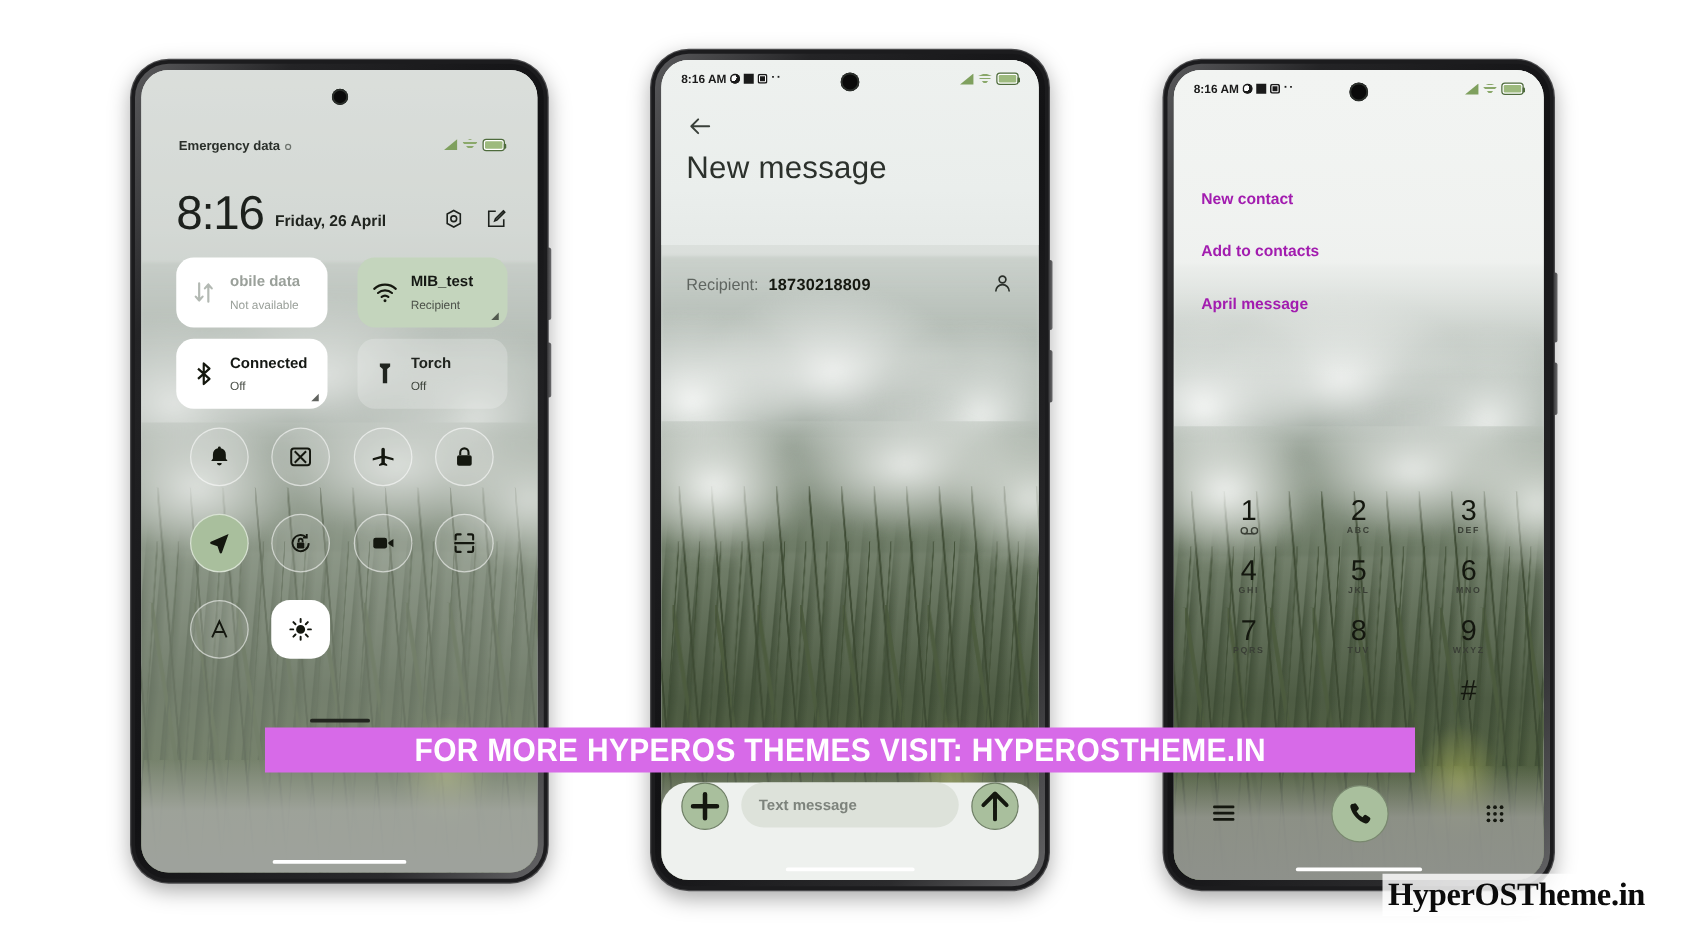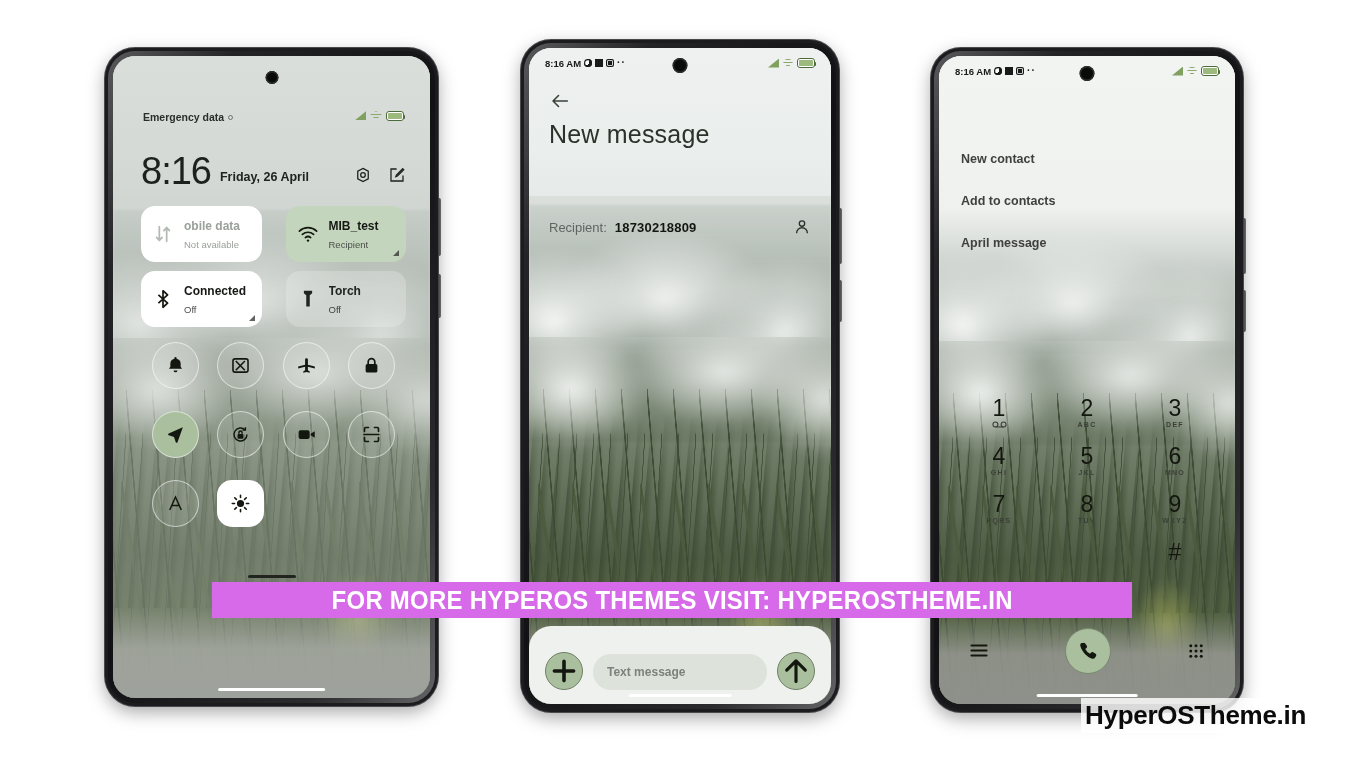--- a/index.html
+++ b/index.html
@@ -166,33 +166,33 @@
   .backarrow { position: absolute; left: 20px; top: 42px; width: 22px; height: 22px; }
   .bigtitle { position: absolute; left: 20px; top: 72px; font-size: 25px; color:#2c312c;
               font-weight: 400; letter-spacing:.2px;}
   .reciprow { position: absolute; left: 20px; right: 20px; top: 170px;
               display:flex; align-items:center; }
   .reciplabel { font-size: 13px; color:#5f6560; }
   .recipval { font-size: 13px; color:#14170f; font-weight: 800; margin-left: 8px; letter-spacing:.2px;}
   .recipicon { margin-left: auto; width: 18px; height: 18px; }
   .composer { position: absolute; left:0; right:0; bottom: 0; height: 78px;
               background: #eef1ee; border-radius: 22px 22px 0 0;
-              display:flex; align-items:flex-end; gap: 10px; padding: 0 16px 14px; }
+              display:flex; align-items:flex-start; gap: 10px; padding: 0 16px 14px; }
   .cbtn { width: 38px; height: 38px; border-radius: 50%; background:#a9bf9d;
           border: 1.4px solid #6f7f66; display:flex; align-items:center; justify-content:center; flex:0 0 38px;}
   .cfield { flex: 1; height: 36px; border-radius: 18px; background:#dde2da;
             display:flex; align-items:center; padding: 0 14px; font-size: 12px; color:#7d837c; font-weight:600;}
 
   
   .topbar3 { position: absolute; left:0; right:0; top: 24px; height: 42px;
              display:flex; align-items:center; padding: 0 18px; }
   .topbar3 .ttl { flex:1; text-align:center; font-size: 14.5px; font-weight:700; color:#16190f;
                   margin-left: -22px; }
   .links { position: absolute; left: 22px; top: 96px; display:flex; flex-direction:column; gap: 28px;}
-  .link { font-size: 12.5px; font-weight: 700; color:#404040; }
+  .link { font-size: 12.5px; font-weight: 700; color:#a21caf; }
   .numrow { position: absolute; left: 0; right: 0; top: 300px; display:flex; align-items:center;
             padding: 0 18px; }
   .numrow .num { flex:1; text-align:center; font-size: 26px; font-weight: 500; color:#14170f;
                  letter-spacing: 1px; margin-left: 22px;}
   .bksp { width: 22px; height: 16px; }
   .pad { position: absolute; left: 16px; right: 16px; top: 340px;
          display:grid; grid-template-columns: repeat(3,1fr); row-gap: 14px; }
   .key { text-align:center; }
   .key .kd { font-size: 23px; color:#14170f; font-weight: 400; line-height: 1.05; }
   .key .kl { font-size: 7px; color:#3a3f36; letter-spacing: 1.3px; font-weight:700; margin-top: 1px;
@@ -205,22 +205,22 @@
 
   .homeind { position: absolute; left: 50%; transform: translateX(-50%); bottom: 7px;
              width: 34%; height: 3.5px; border-radius: 3px; background: #ffffff; }
 
   
   .banner { position: absolute; left: 212px; top: 582px; width: 920px; height: 36px;
             background: #d76ae8; display:flex; align-items:center; justify-content:center; }
   .banner span { color:#fff; font-weight: 800; font-size: 26px; letter-spacing: .3px;
                  transform: scaleX(.92); white-space: nowrap;
                  font-family: "Liberation Sans Narrow","Liberation Sans", sans-serif; }
-  .watermark { position: absolute; right: 40px; bottom: 28px; padding: 2px 4px;
-               background: rgba(255,255,255,.82); }
+  .watermark { position: absolute; right: 30px; bottom: 28px; padding: 2px 4px;
+               background: rgba(255,255,255,.82); font-family: Liberation Serif, serif; }
   .watermark span { font-size: 26px; font-weight: 800; color:#0b0b0b; letter-spacing:-.3px; }
 </style>
 </head>
 <body>
 
 <div class="stage">
 
   <div class="phone" id="p1">
     <div class="rim"></div>
     <div class="btn-pwr" style="top:150px;height:58px;"></div>

